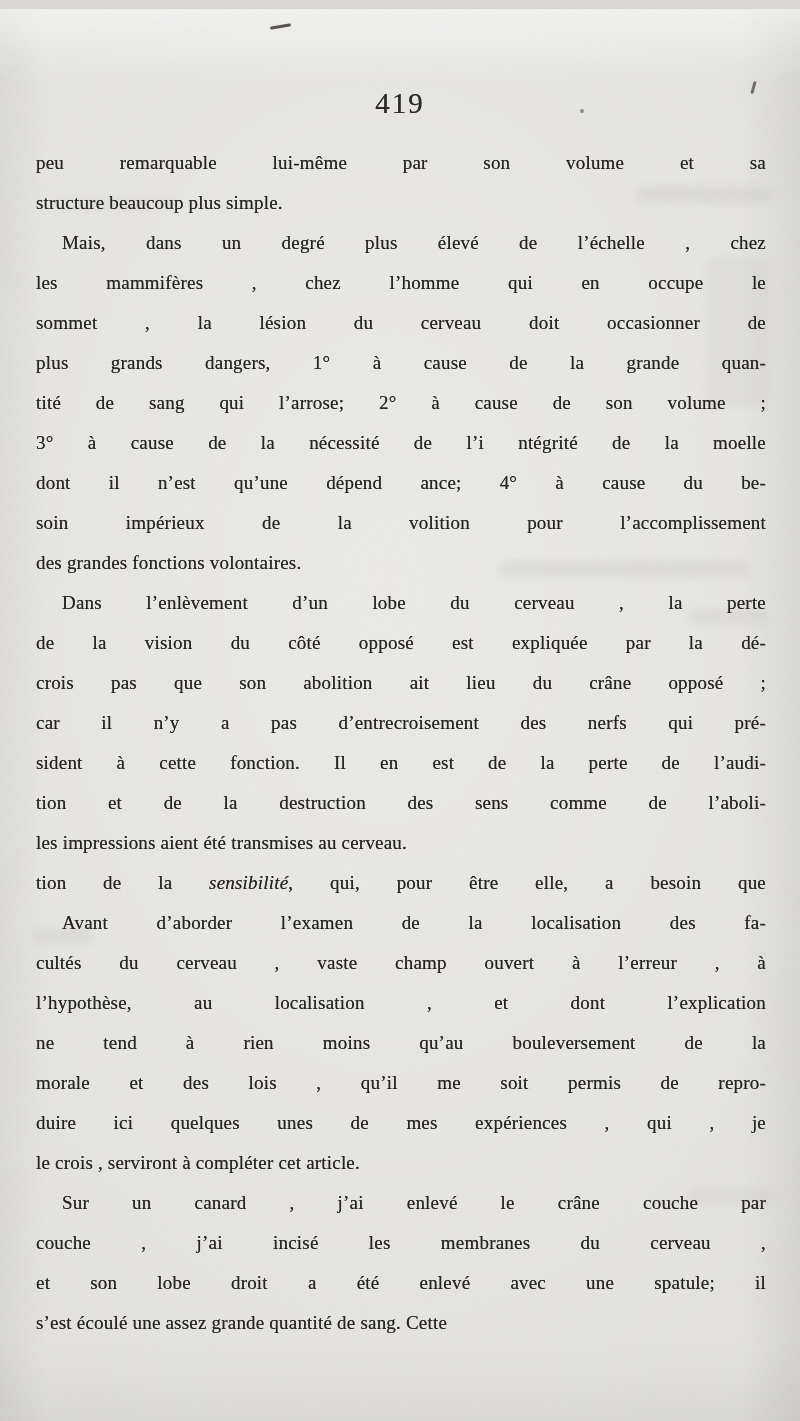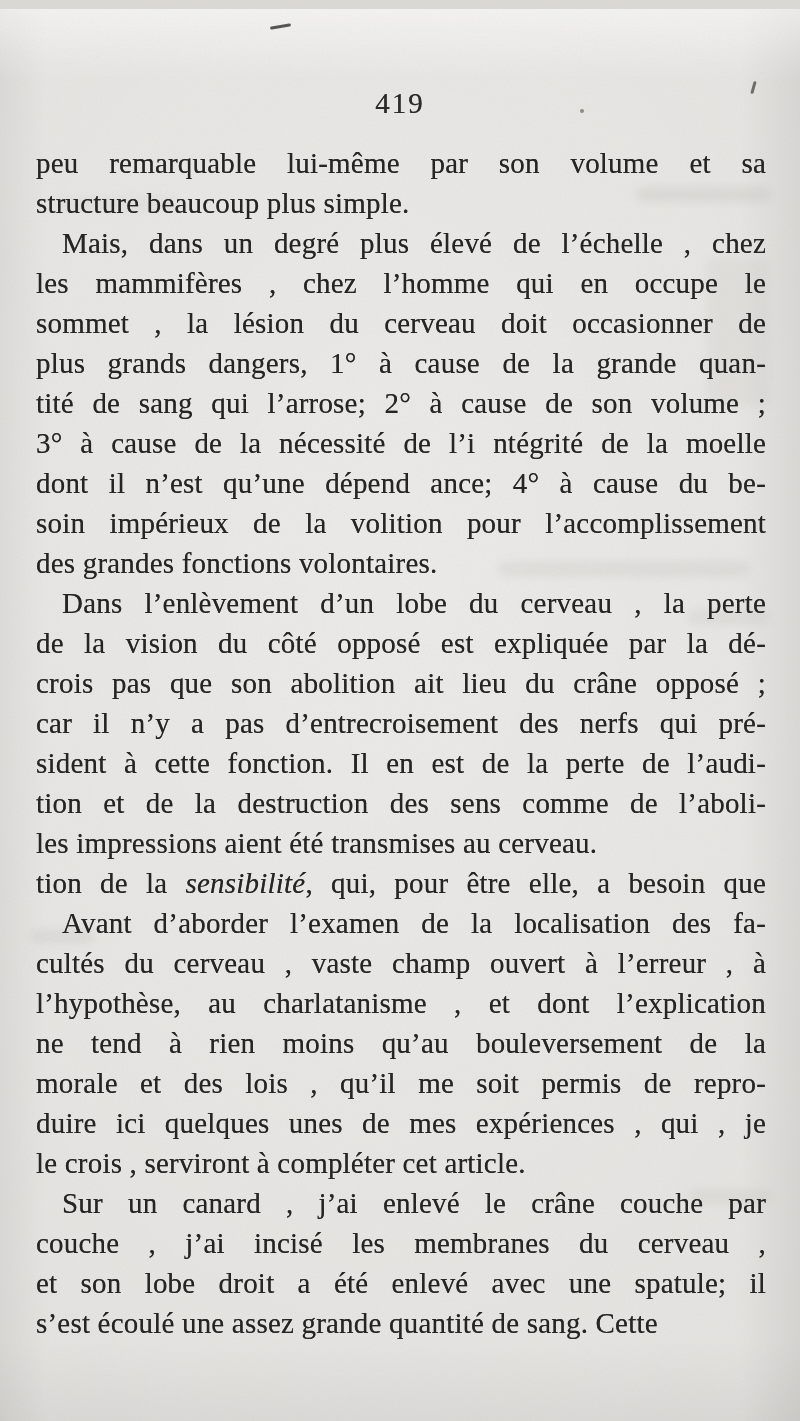--- a/index.html
+++ b/index.html
@@ -36,21 +36,21 @@
     font-size: 29px;
     letter-spacing: 2px;
     color: #262522;
     text-shadow: 0 0 0.6px rgba(32,30,28,0.75);
     z-index: 2;
   }
   .text {
     position: absolute;
     left: 36px; top: 134px;
     width: 730px;
-    font-size: 29px;
+    font-size: 19px;
     line-height: 40px;
     letter-spacing: 0.2px;
     text-shadow: 0 0 0.6px rgba(32,30,28,0.75);
     z-index: 2;
   }
   .para { margin: 0; padding: 0; }
   .line {
     text-align: justify;
     text-align-last: justify;
     white-space: normal;
@@ -137,21 +137,21 @@
       <div class="line">car il n’y a pas d’entrecroisement des nerfs qui pré-</div>
       <div class="line">sident à cette fonction. Il en est de la perte de l’audi-</div>
       <div class="line">tion et de la destruction des sens comme de l’aboli-</div>
       <div class="line last">les impressions aient été transmises au cerveau.</div>
       <div class="line"><span>tion de la </span><em>sensibilité</em><span>, qui, pour être elle, a besoin que</span></div>
     </div>
 
     <div class="para">
       <div class="line ind">Avant d’aborder l’examen de la localisation des fa-</div>
       <div class="line">cultés du cerveau , vaste champ ouvert à l’erreur , à</div>
-      <div class="line">l’hypothèse, au charlatanisme , et dont l’explication</div>
+      <div class="line">l’hypothèse, au localisation , et dont l’explication</div>
       <div class="line">ne tend à rien moins qu’au bouleversement de la</div>
       <div class="line">morale et des lois , qu’il me soit permis de repro-</div>
       <div class="line">duire ici quelques unes de mes expériences , qui , je</div>
       <div class="line last">le crois , serviront à compléter cet article.</div>
     </div>
 
     <div class="para">
       <div class="line ind">Sur un canard , j’ai enlevé le crâne couche par</div>
       <div class="line">couche , j’ai incisé les membranes du cerveau ,</div>
       <div class="line">et son lobe droit a été enlevé avec une spatule; il</div>

